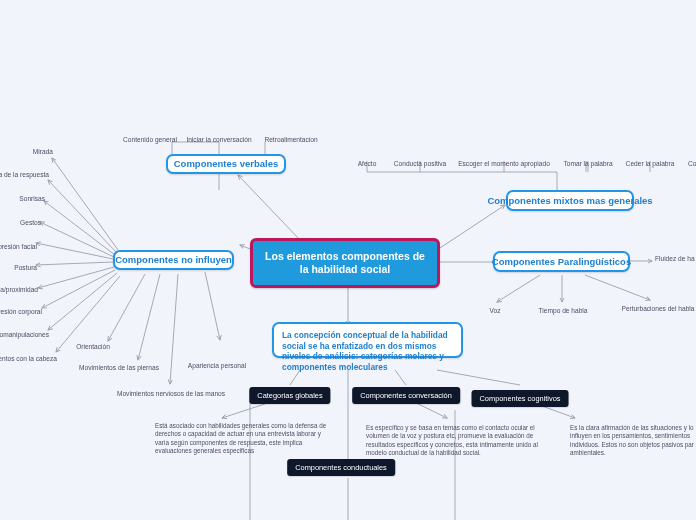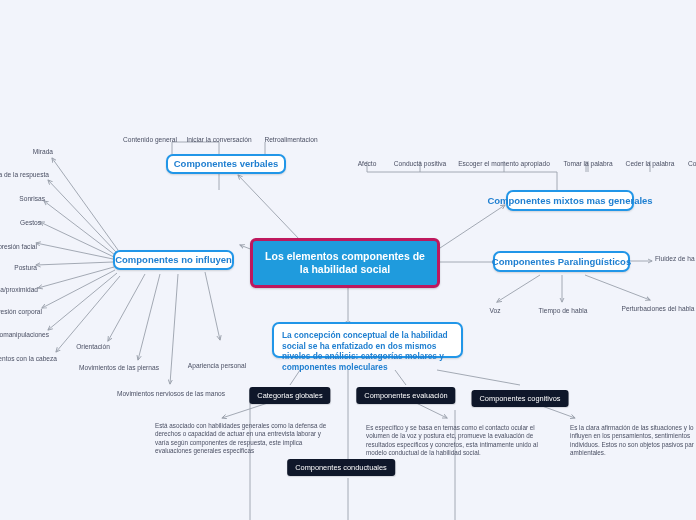--- a/index.html
+++ b/index.html
@@ -302,21 +302,21 @@
   </div>
 
   <div class="node paranode" style="left:252px; top:322px; width:191px; height:36px;margin-left:20px;">
     <span>La concepción conceptual de la habilidad social se ha enfatizado en dos mismos niveles de análisis: categorías molares y componentes moleculares</span>
   </div>
 
   <div class="chip ctr" style="left:290px; top:387px;">
     <span>Categorias globales</span>
   </div>
   <div class="chip ctr" style="left:406px; top:387px;">
-    <span>Componentes evaluación</span>
+    <span>Componentes conversación</span>
   </div>
   <div class="chip ctr" style="left:341px; top:459px;">
     <span>Componentes conductuales</span>
   </div>
   <div class="chip ctr" style="left:520px; top:390px;">
     <span>Componentes cognitivos</span>
   </div>
 
   <div class="body-text" style="left:155px; top:422px; width:172px;">
     <span>Está asociado con habilidades generales como la defensa de derechos o capacidad de actuar en una entrevista laborar y varía según componentes de respuesta, este implica evaluaciones generales especificas</span>

